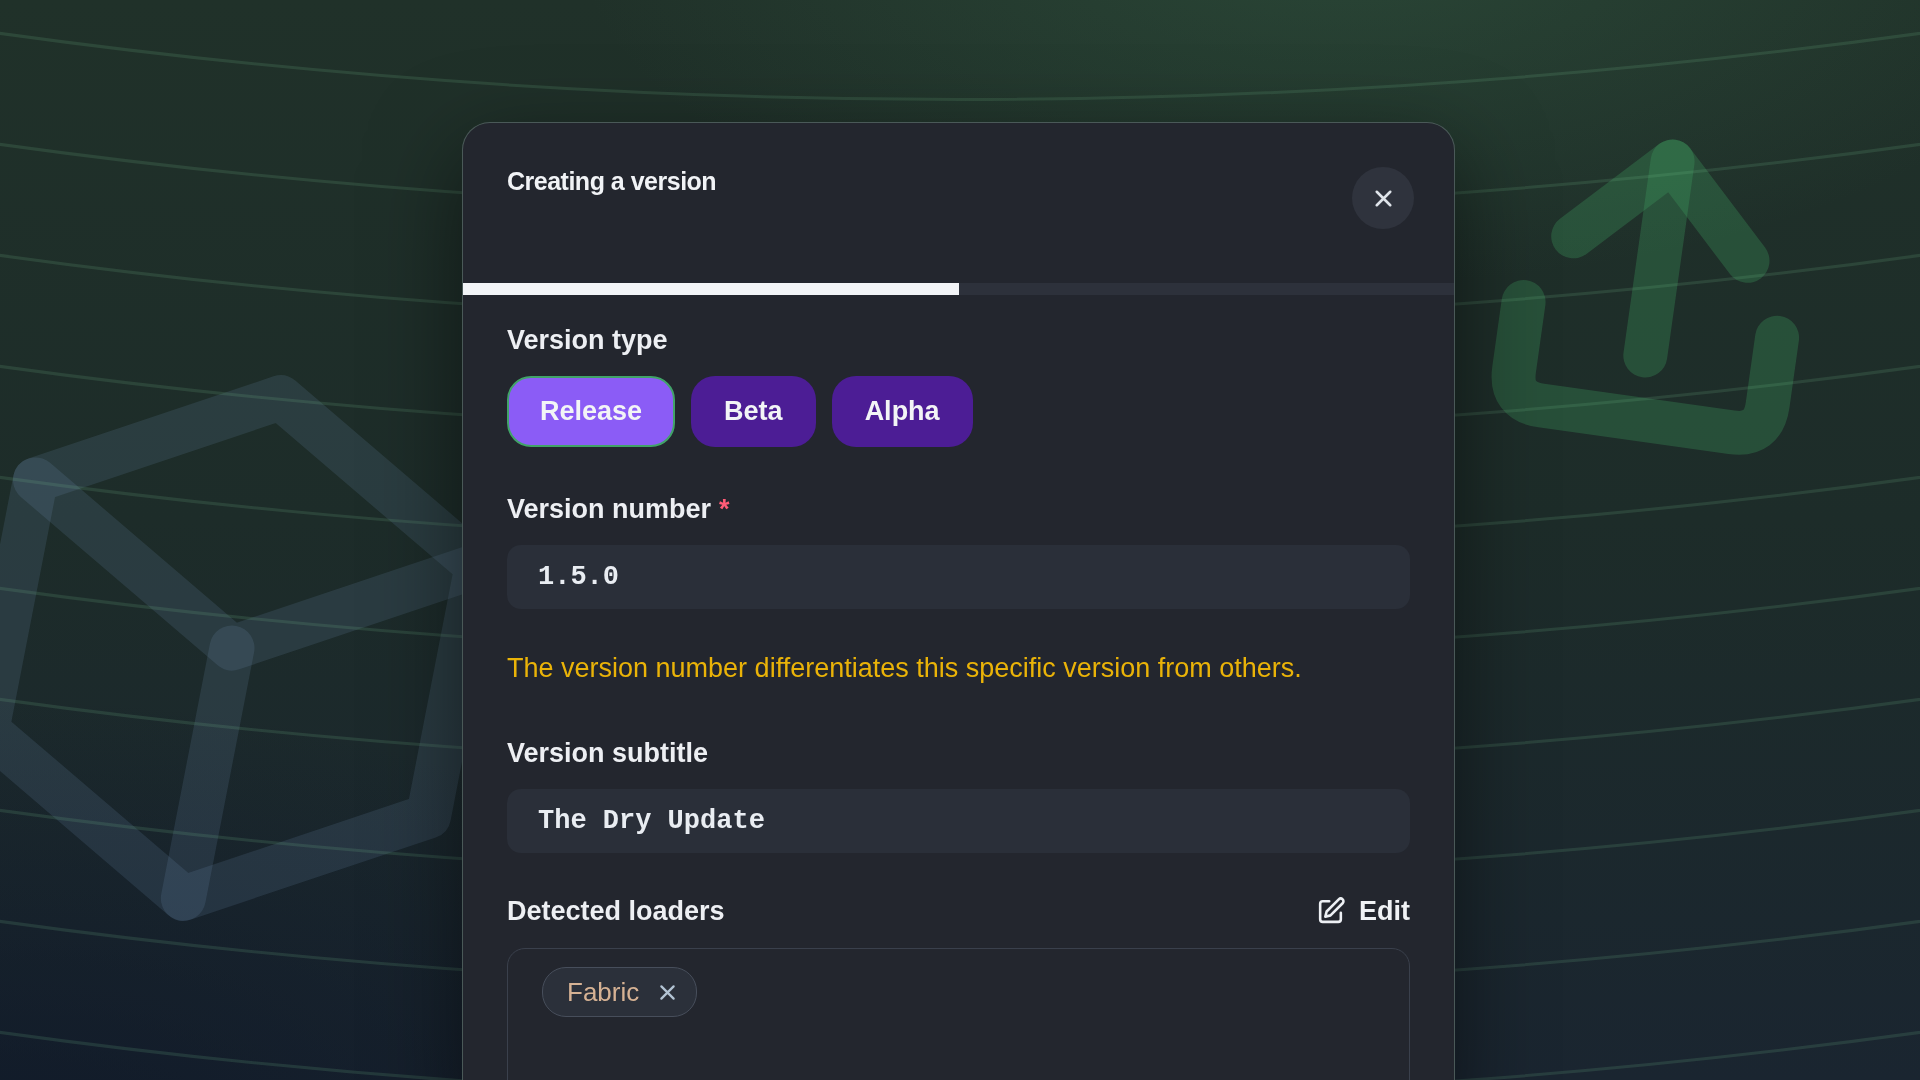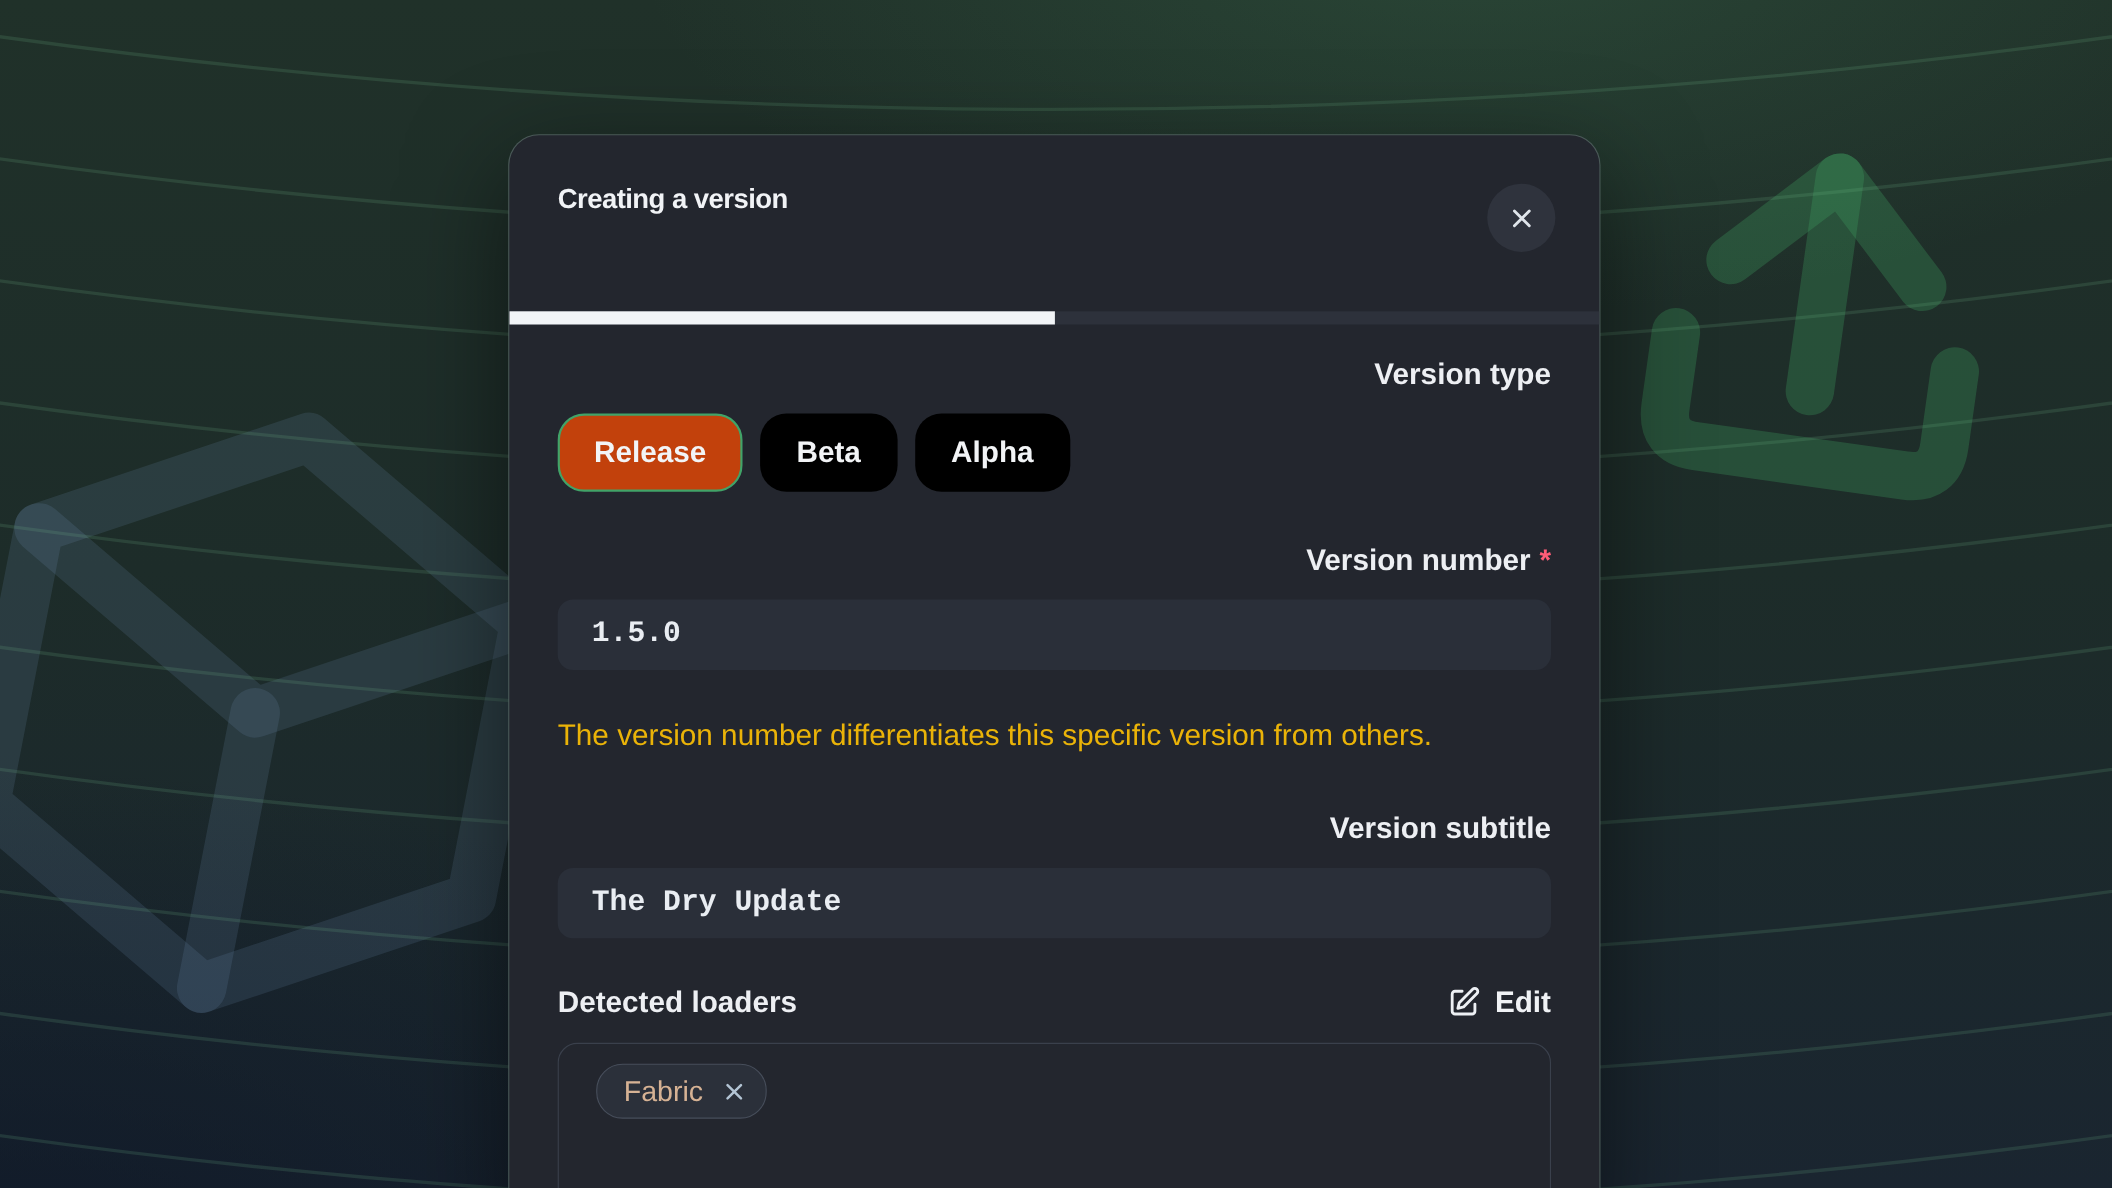--- a/index.html
+++ b/index.html
@@ -41,32 +41,32 @@
     background:#2f333d;border:none;display:flex;align-items:center;justify-content:center;
     cursor:pointer;padding:0;
   }
   .progress{
     position:absolute;top:160px;left:0;width:100%;height:12px;background:#2d313b;
   }
   .progress-fill{height:100%;background:#f2f4f7;}
 
   .modal-body{position:absolute;top:172px;left:0;right:0;padding:0 44px;}
 
-  .field-label{font-size:27px;font-weight:bold;color:#edeff3;line-height:33px;text-align:right;}
+  .field-label{font-size:27px;font-weight:bold;color:#edeff3;line-height:33px;}
   .lbl-1{margin-top:29px;}
   .lbl-2{margin-top:46px;}
   .asterisk{color:#ff5c77;margin-left:8px;font-weight:bold;}
 
   .type-row{display:flex;gap:16px;margin-top:19px;}
   .type-btn{
     height:71px;padding:10px 33px;border-radius:24px;border:none;
-    background:#000000;color:#f2f4f6;font-size:27px;font-weight:bold;
+    background:#4c1d95;color:#f2f4f6;font-size:27px;font-weight:bold;
     display:flex;align-items:center;cursor:pointer;font-family:inherit;box-sizing:border-box;
   }
-  .type-btn.selected{background:#c2410c;border:2.5px solid #41a368;padding:5px 31px;}
+  .type-btn.selected{background:#8b5cf6;border:2.5px solid #41a368;padding:5px 31px;}
 
   .text-input{
     display:block;width:100%;height:64px;margin-top:19px;
     background:#2a2f39;border:none;border-radius:14px;outline:none;
     color:#e9edf2;font-size:27px;font-weight:bold;padding:0 31px;
     box-sizing:border-box;font-family:Liberation Mono, monospace;
   }
   .help-text{margin-top:36px;font-size:27px;line-height:46px;color:#eab308;max-width:890px;}
 
   .loaders-row{margin-top:42px;display:flex;justify-content:space-between;align-items:center;}

